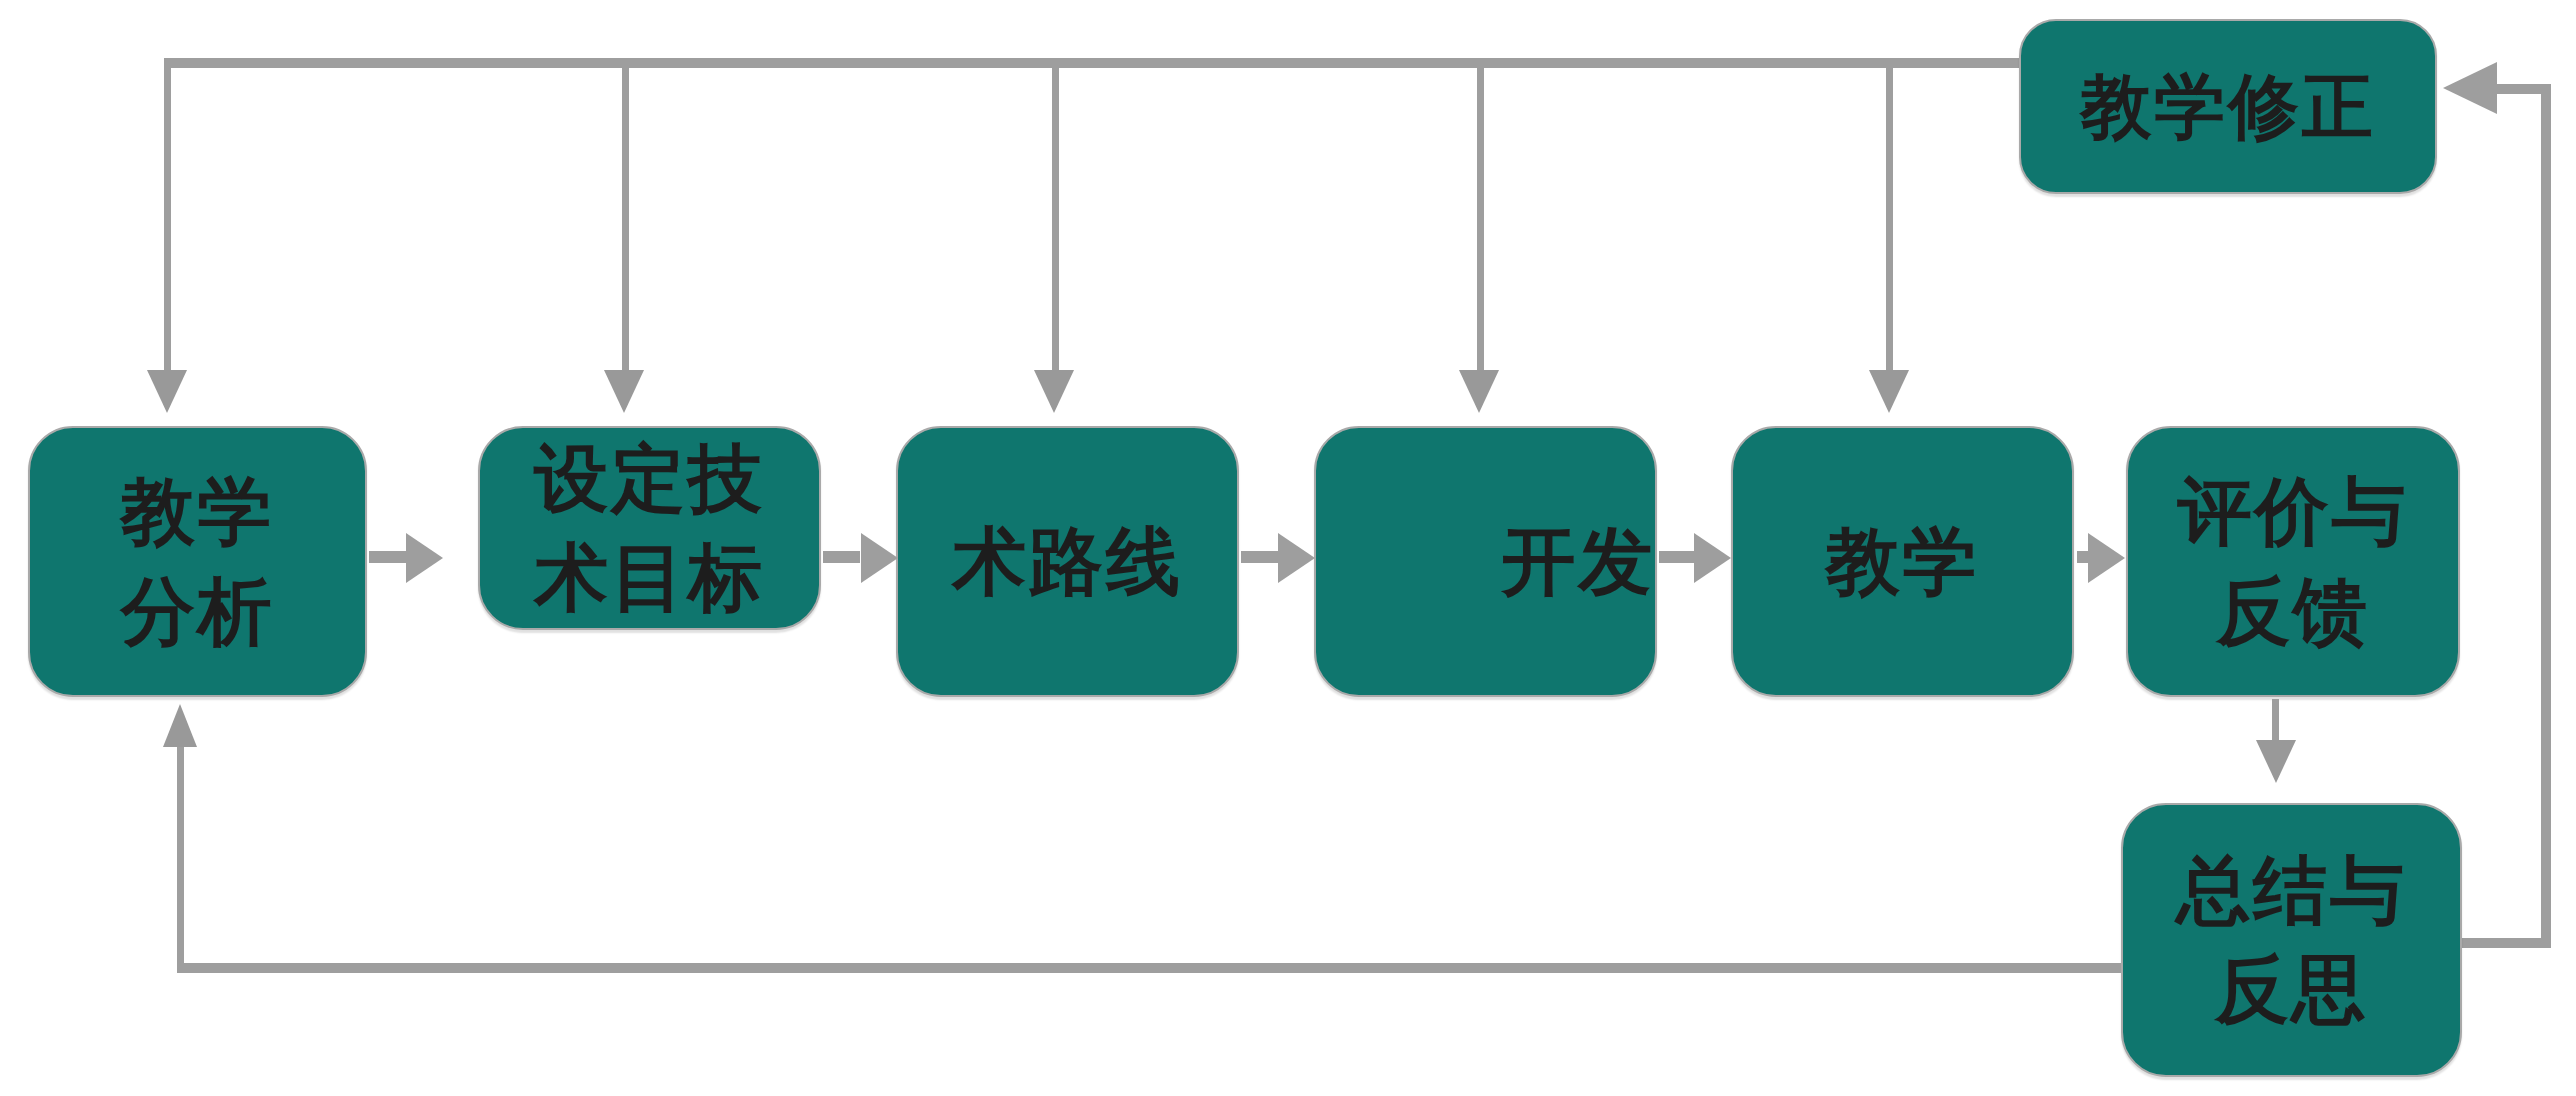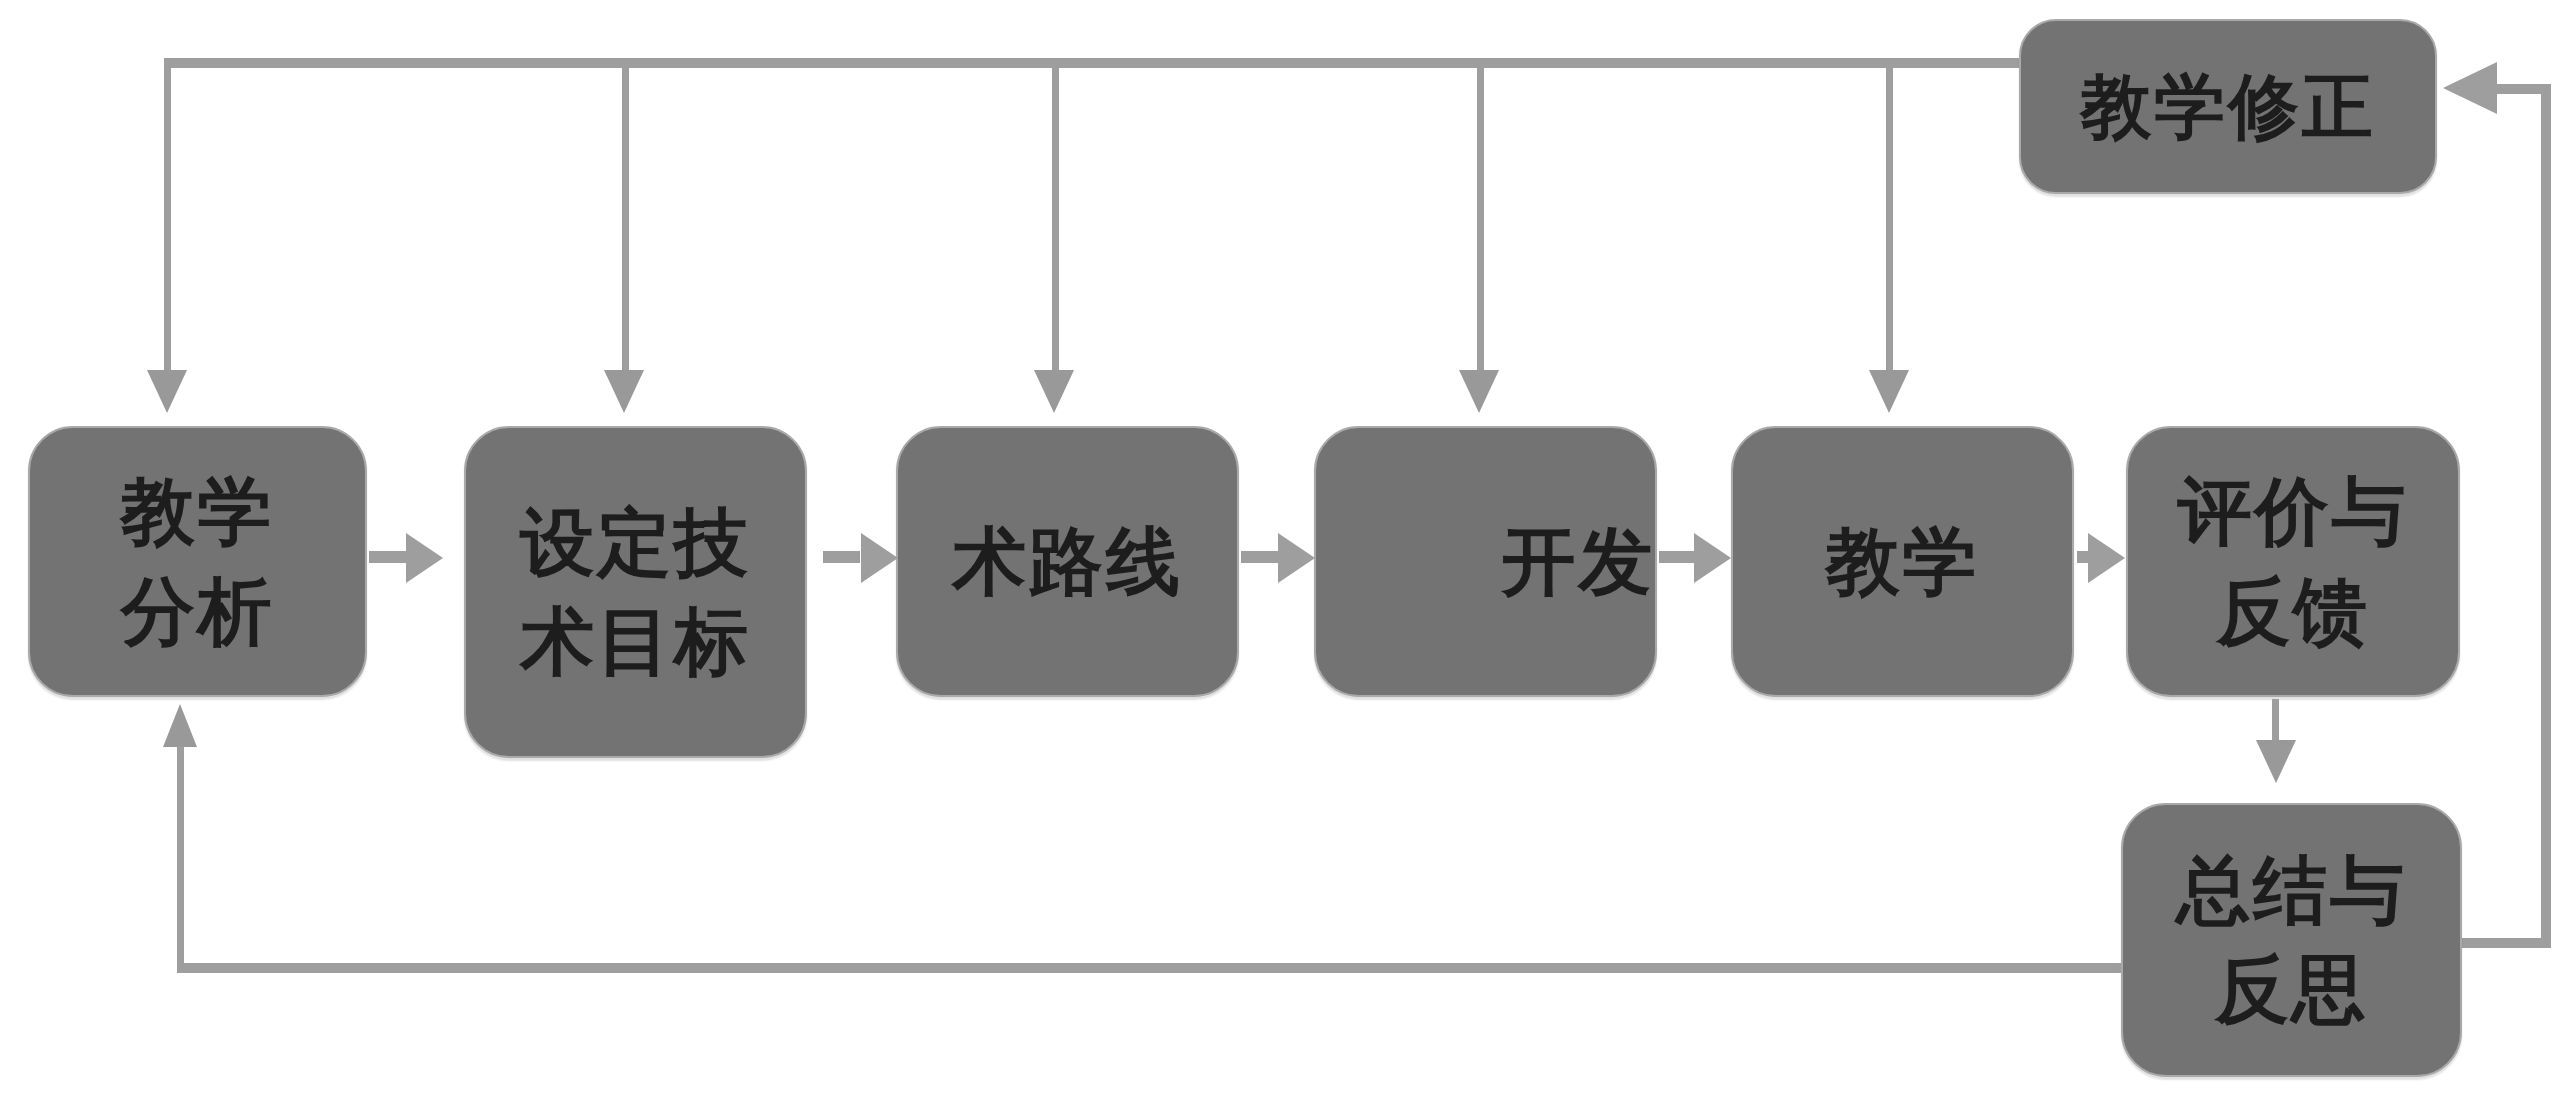--- a/index.html
+++ b/index.html
@@ -11,21 +11,21 @@
   #canvas {
     position: relative;
     width: 2576px;
     height: 1096px;
     background: #ffffff;
     overflow: hidden;
   }
   .box {
     position: absolute;
     box-sizing: border-box;
-    background: #737373;
+    background: #0f766e;
     border: 2.8px solid #a9a9a9;
     border-radius: 45px;
     display: flex;
     flex-direction: column;
     align-items: center;
     justify-content: center;
     text-align: center;
     color: #1d1d1d;
     font-weight: bold;
     font-size: 74px;
@@ -87,21 +87,21 @@
   <div class="tri tri-down" style="left:1459px; top:370px;"></div>
 
   <div class="vline" style="left:1886px; top:68px; width:6.5px; height:303px;"></div>
   <div class="tri tri-down" style="left:1869px; top:370px;"></div>
 
   <div class="box" id="node-analysis" style="left:28px; top:426px; width:339px; height:271px;">
     <span class="ln">教学</span>
     <span class="ln">分析</span>
   </div>
 
-  <div class="box" id="node-goals" style="left:464px; top:426px; width:343px; height:332px;align-items:center;">
+  <div class="box" id="node-goals" style="left:478px; top:426px; width:343px; height:204px;align-items:center;">
     <span class="ln">设定技</span>
     <span class="ln">术目标</span>
   </div>
 
   <div class="box" id="node-route" style="left:896px; top:426px; width:343px; height:271px;">
     <span class="ln">术路线</span>
   </div>
 
   <div class="box" id="node-development" style="left:1314px; top:426px; width:343px; height:271px;align-items:flex-end;">
     <span class="ln">开发</span>

